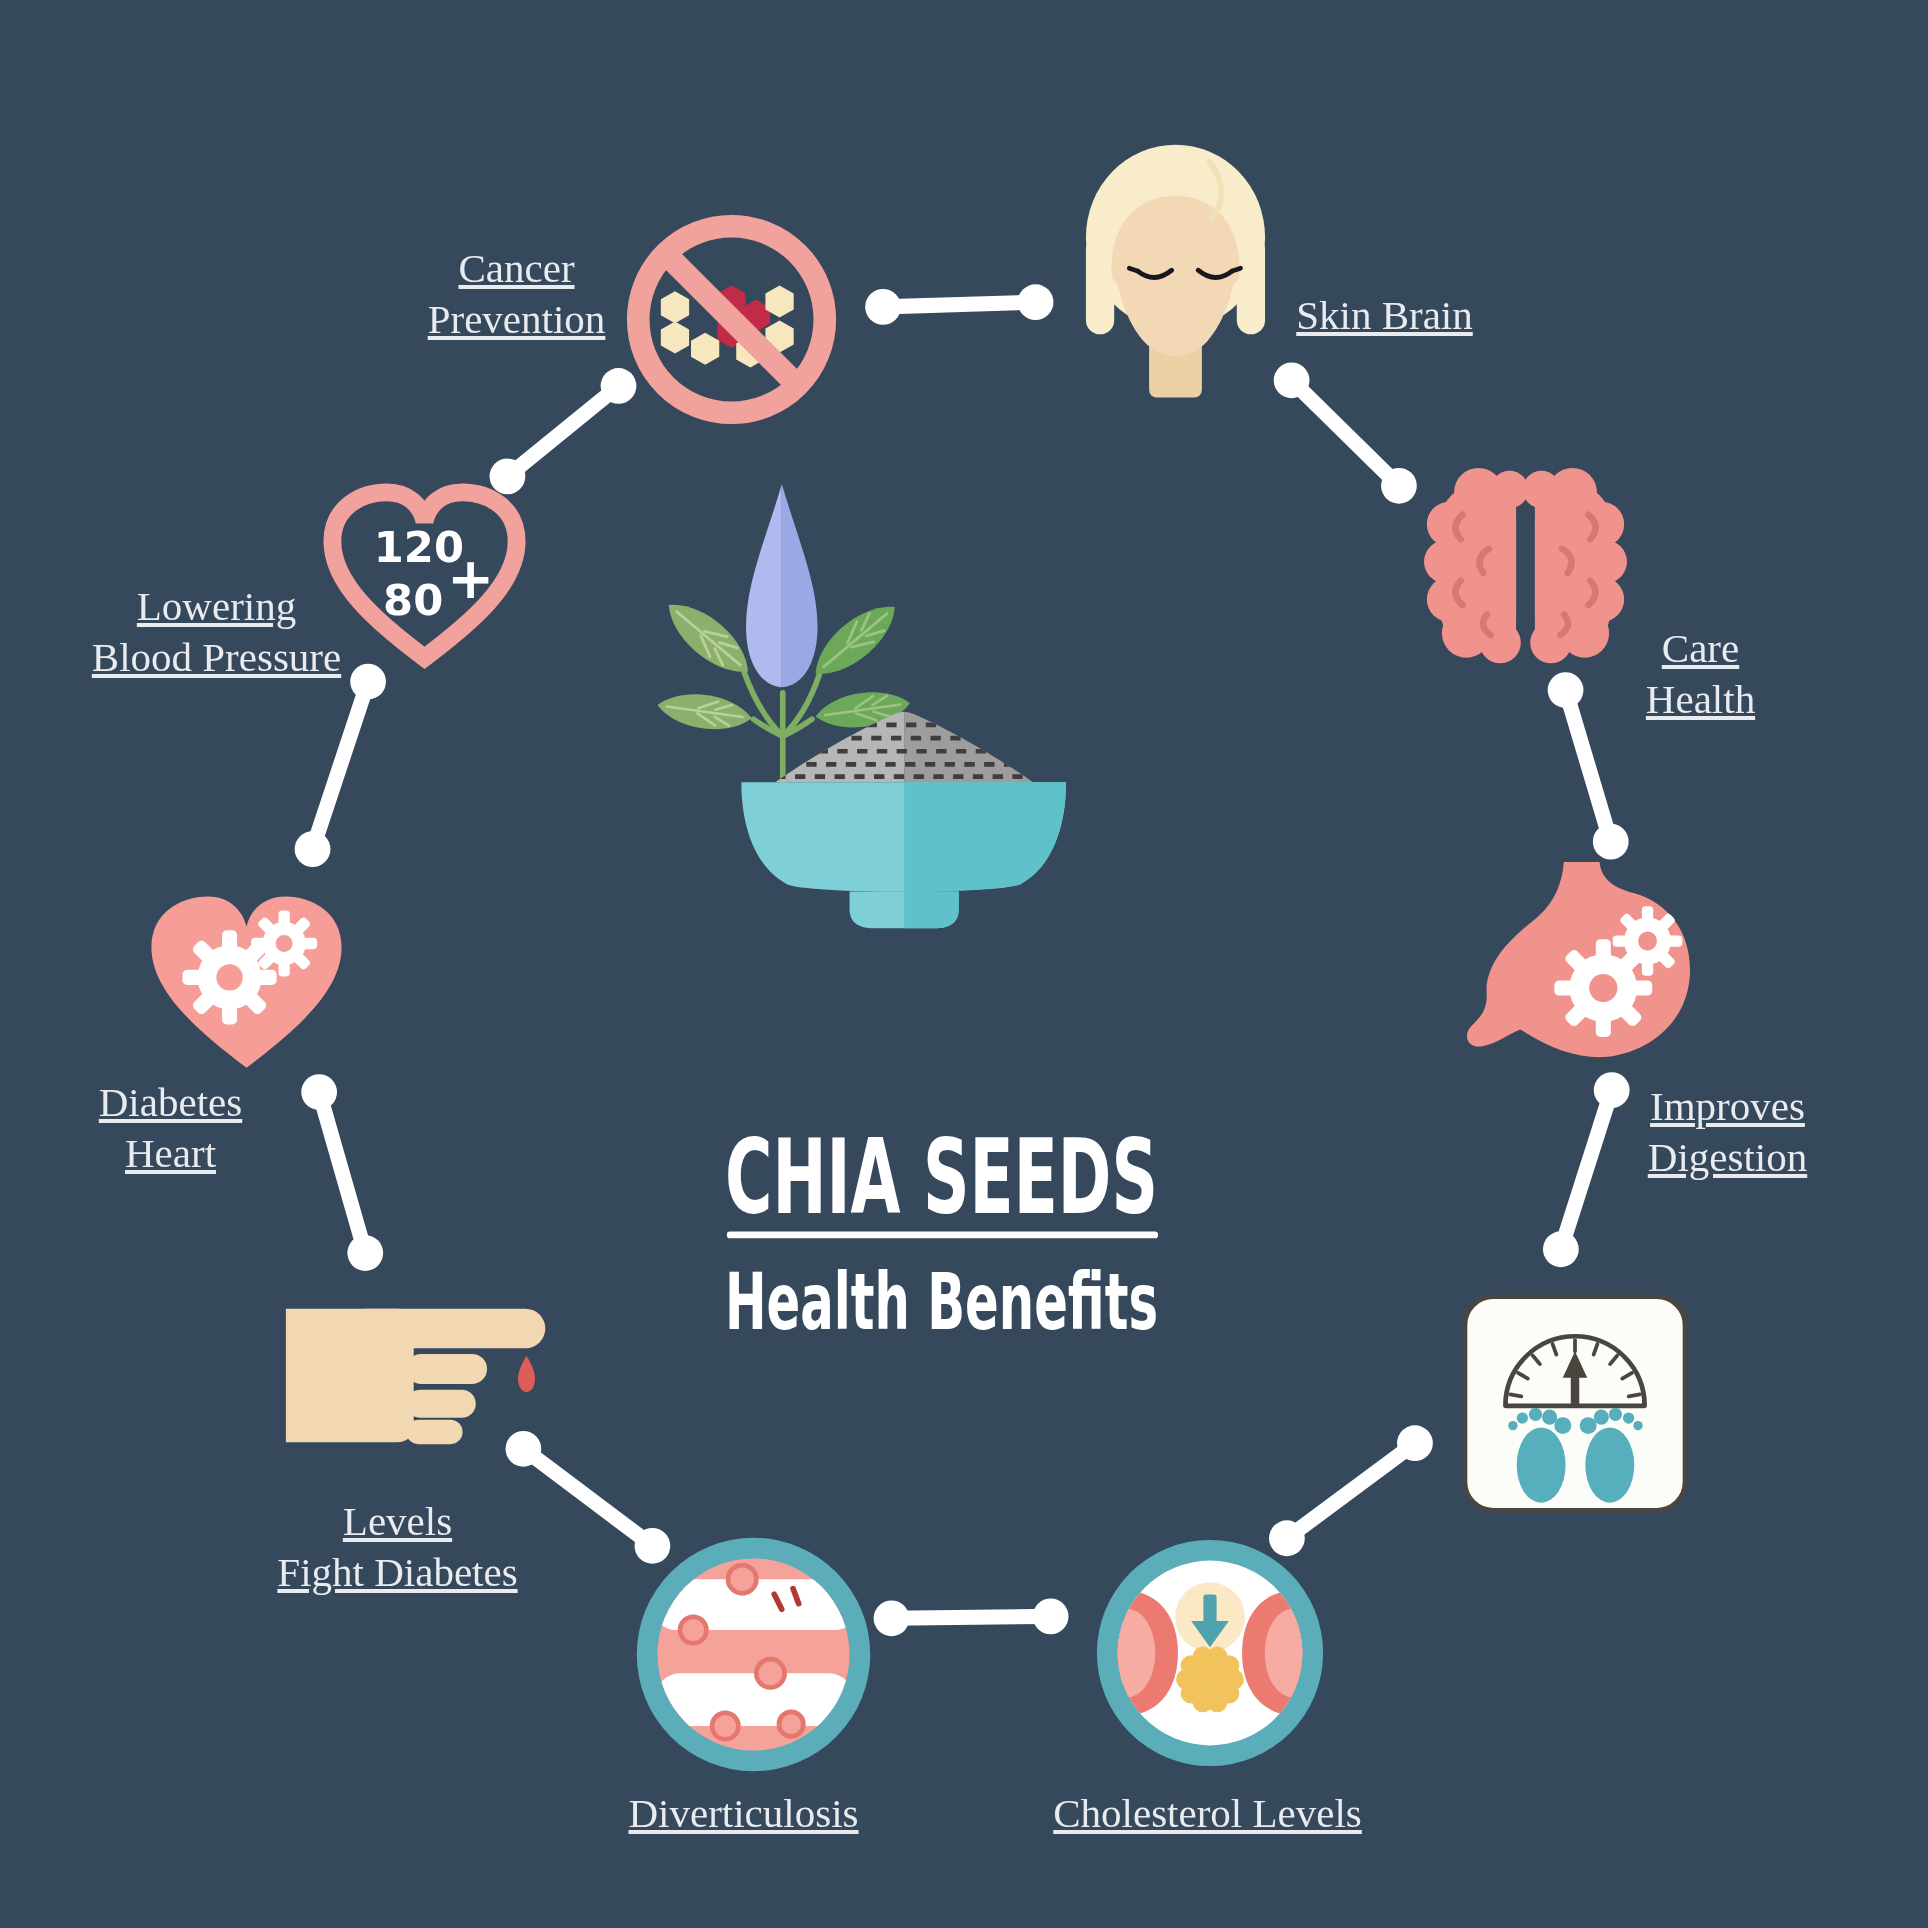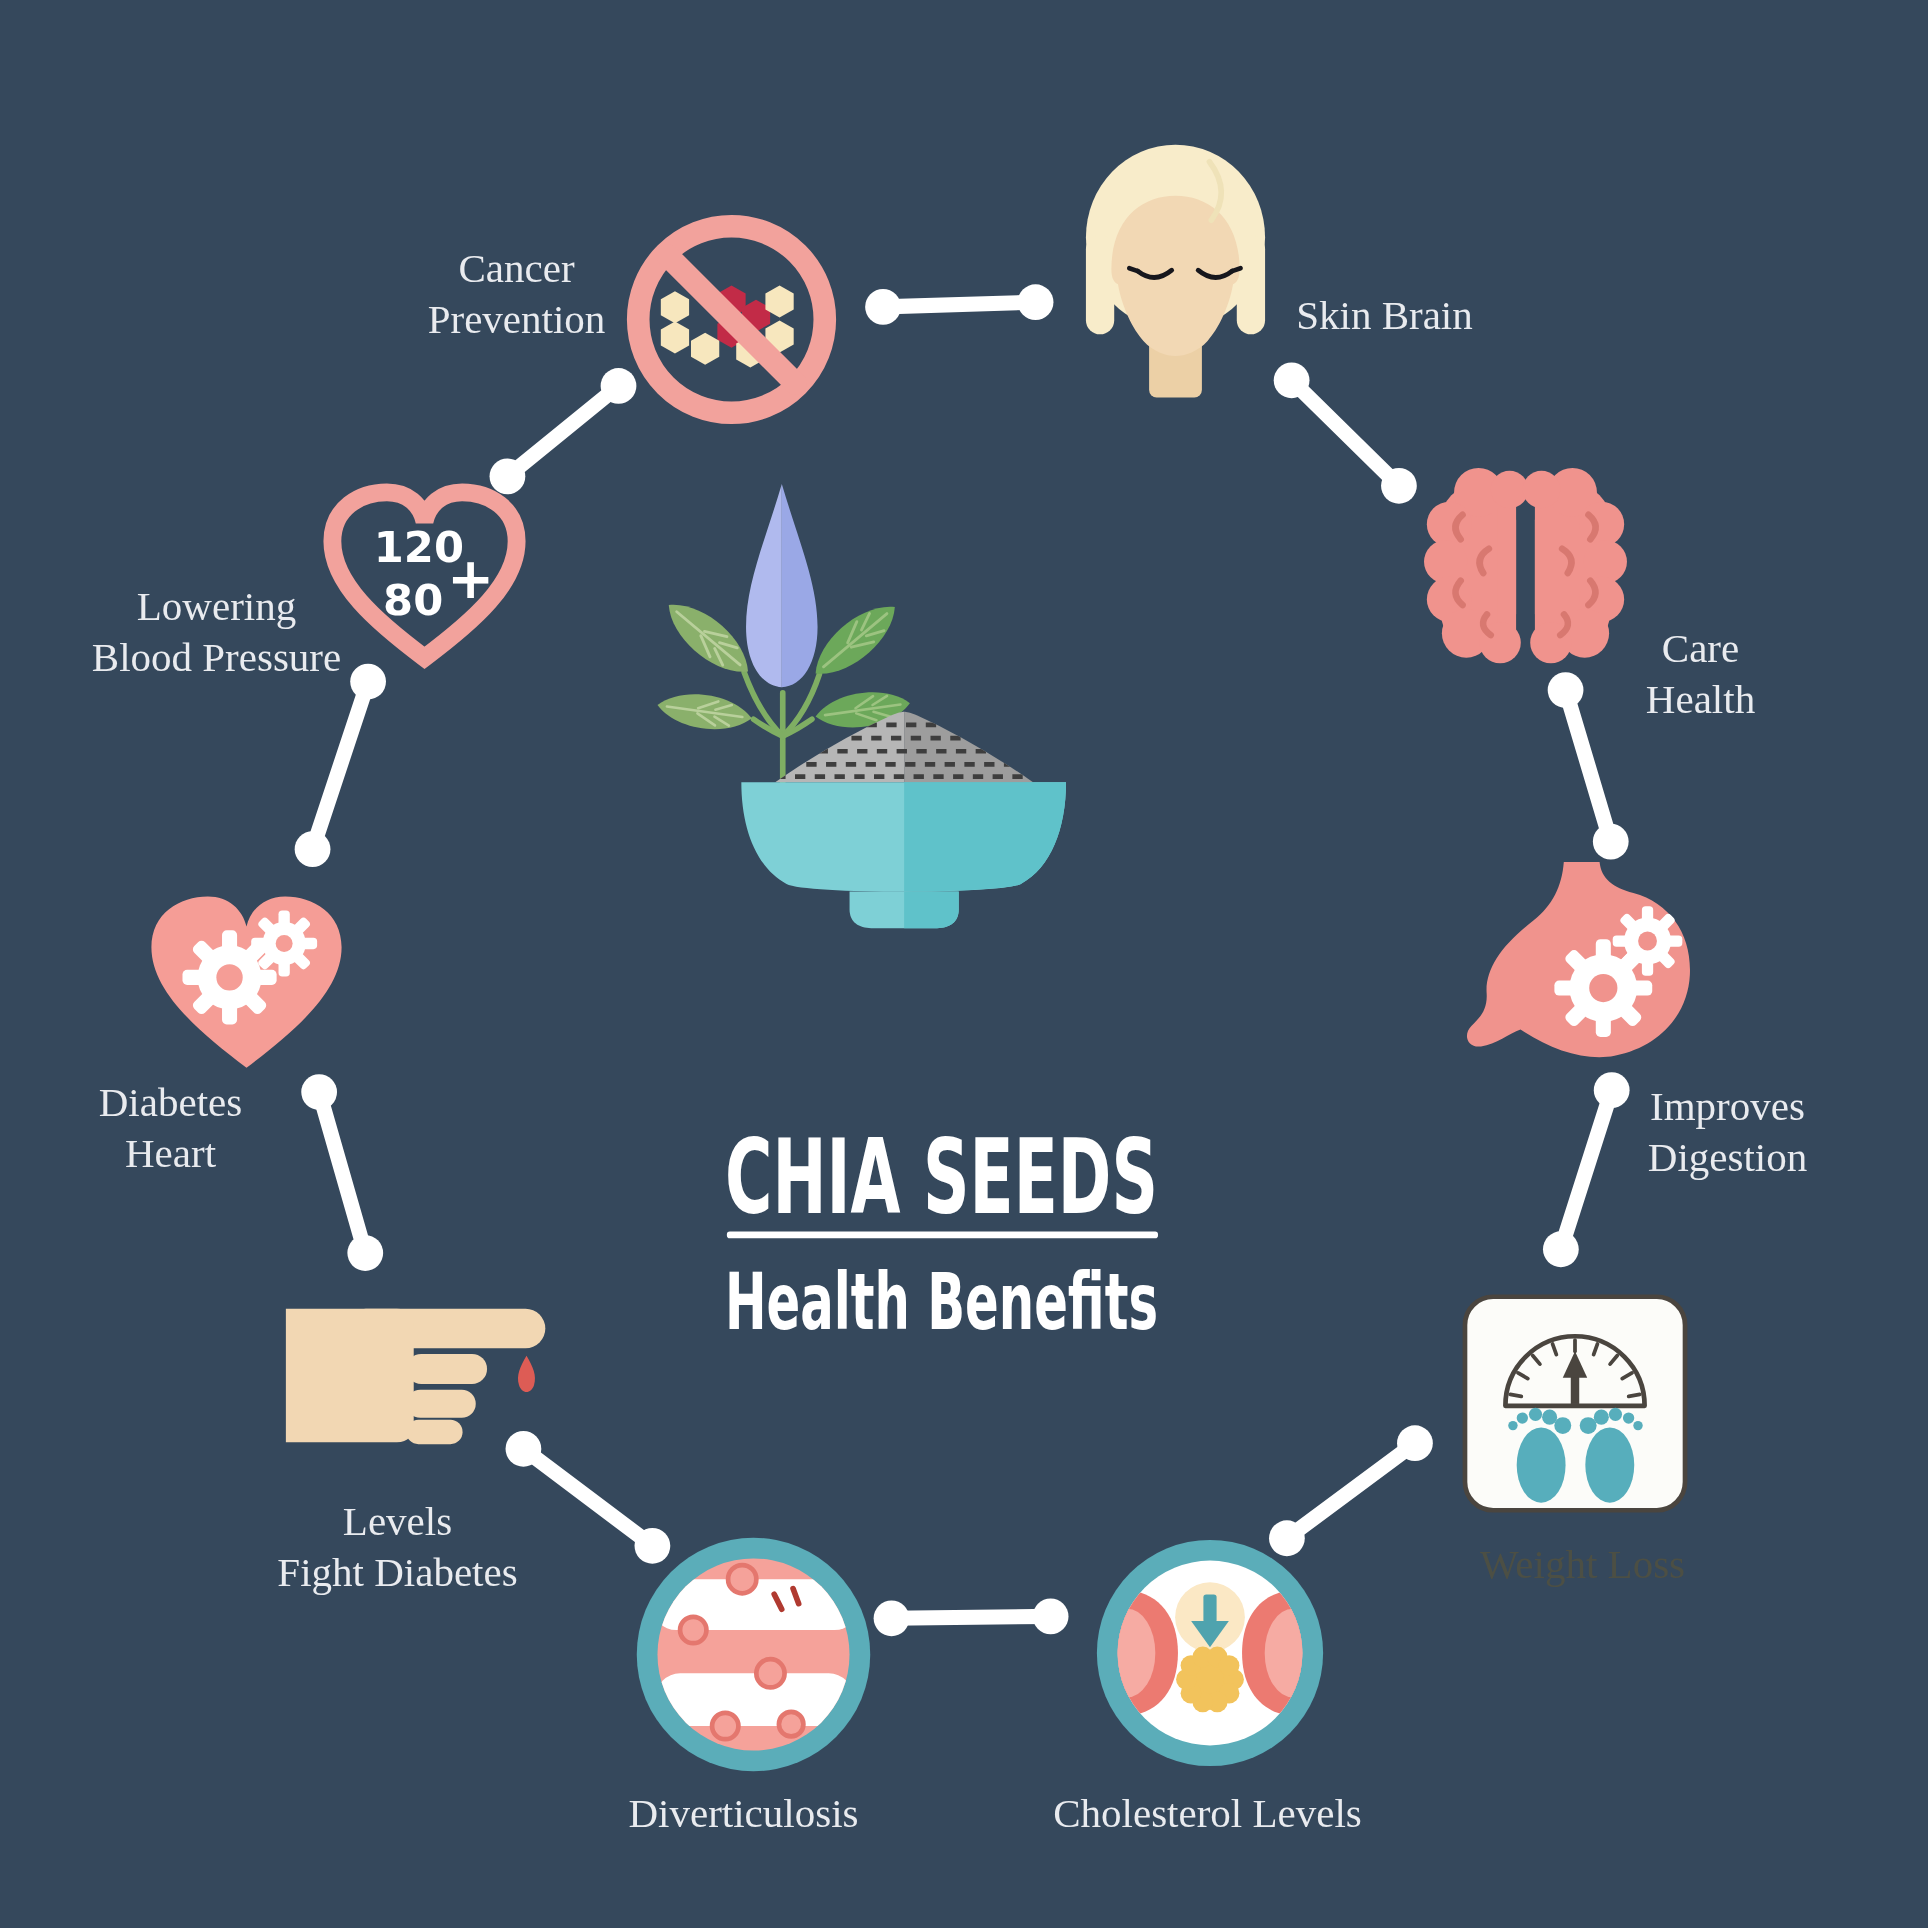--- a/index.html
+++ b/index.html
@@ -7,21 +7,21 @@
     position:relative;width:1928px;height:1928px;overflow:hidden;
     background:#35485c;font-family:"Liberation Serif",serif;
   }
   #stage *{box-sizing:border-box;}
   .abs{position:absolute;}
   svg{display:block;overflow:visible;}
   .label{
     position:absolute;text-align:center;color:#e9ebef;
     font-family:"Liberation Serif",serif;font-size:41px;line-height:51px;
   }
-  .label span{display:block;}
+  .label span{display:block;text-decoration:underline;}
   .label--dark{color:#4c4f44;}
   .title-svg text{
     font-family:"DejaVu Sans",sans-serif;font-weight:bold;fill:#ffffff;
   }
   .bp-text{font-family:"DejaVu Sans",sans-serif;font-weight:bold;fill:#ffffff;}
 </style>
 </head>
 <body>
 
 <div id="stage">
@@ -440,23 +440,20 @@
     <span>Skin Brain</span>
   </div>
   <div class="label" style="left:1550px;top:623px;width:301px">
     <span>Care</span>
     <span>Health</span>
   </div>
   <div class="label" style="left:1577px;top:1081px;width:301px">
     <span>Improves</span>
     <span>Digestion</span>
   </div>
-  <div class="label label--dark" style="left:1432px;top:1539px;width:301px">
-    <span>Weight Loss</span>
-  </div>
   <div class="label" style="left:1010px;top:1788px;width:395px">
     <span>Cholesterol Levels</span>
   </div>
   <div class="label" style="left:546px;top:1788px;width:395px">
     <span>Diverticulosis</span>
   </div>
   <div class="label" style="left:228px;top:1496px;width:339px">
     <span>Levels</span>
     <span>Fight Diabetes</span>
   </div>

